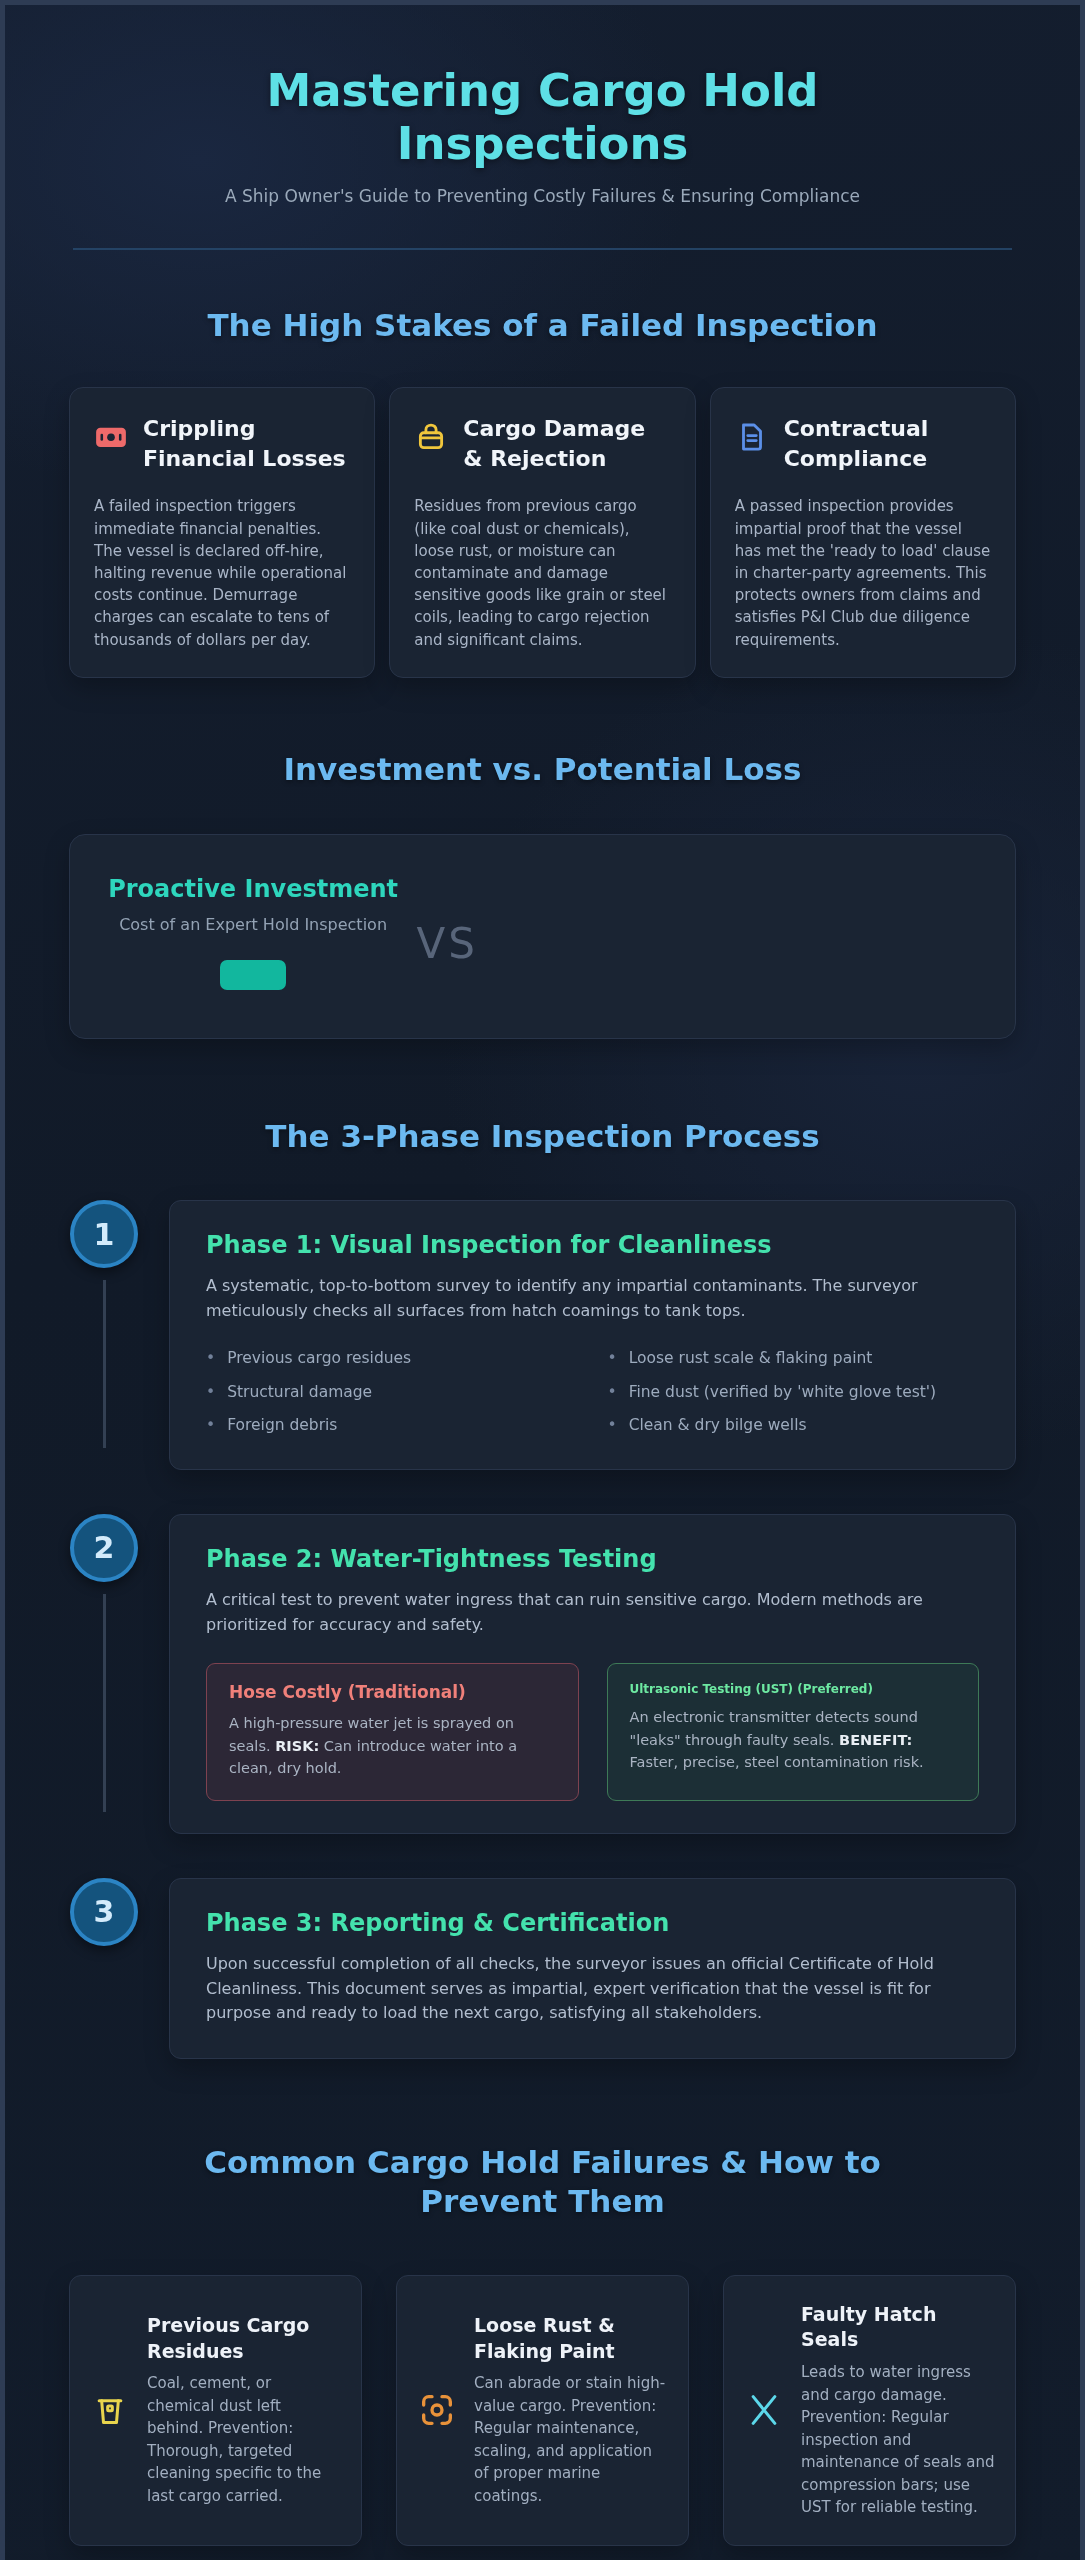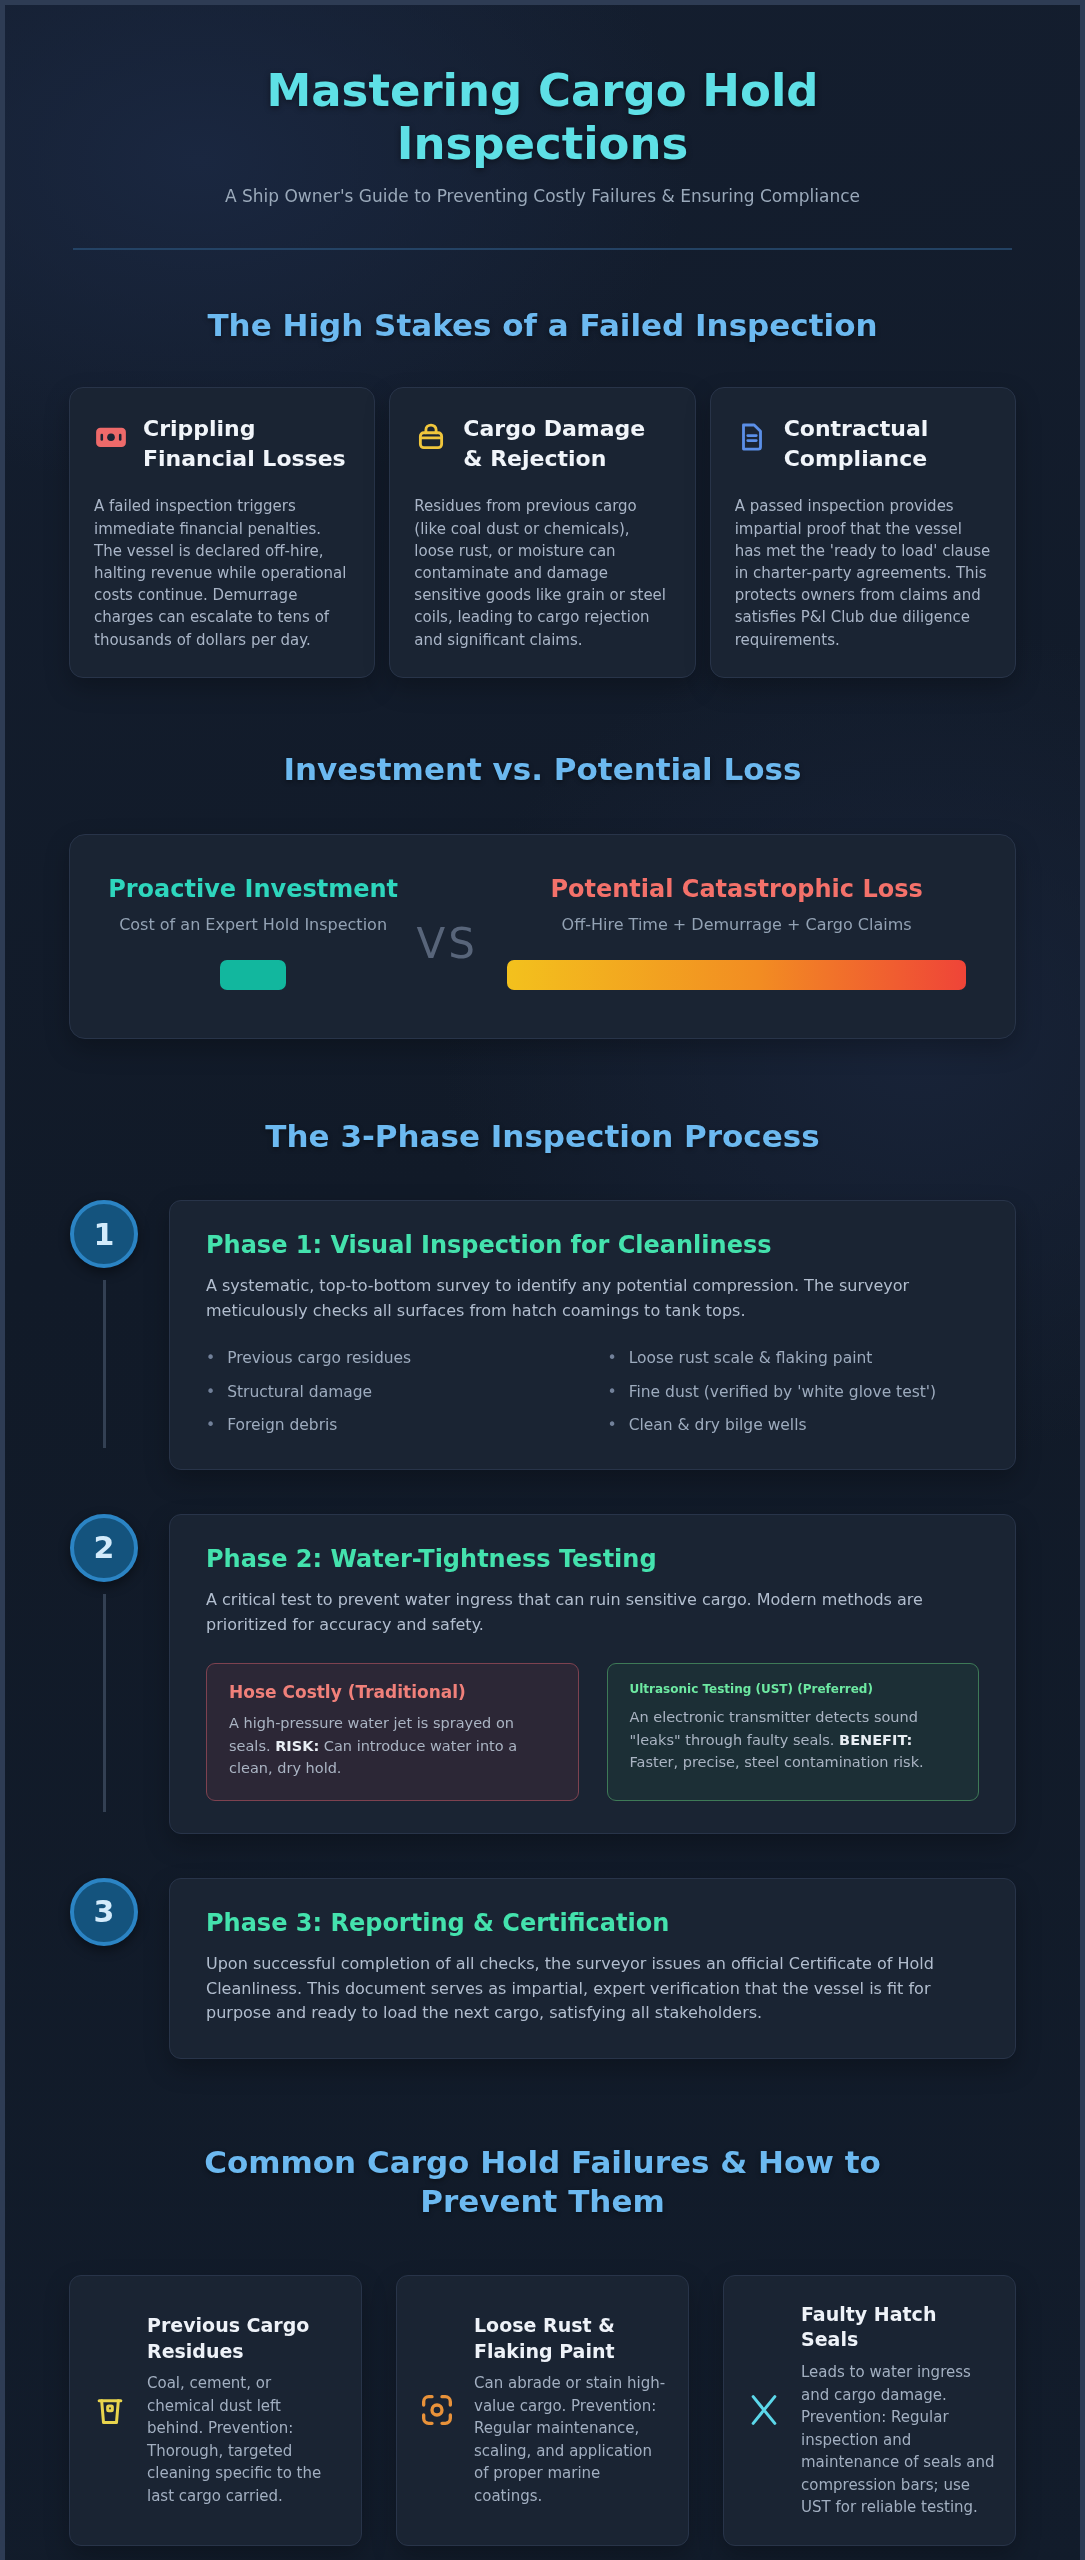--- a/index.html
+++ b/index.html
@@ -184,39 +184,34 @@
 
   <section>
     <h2 class="section-heading mt-compare">Investment vs. Potential Loss</h2>
     <div class="card compare-card">
       <div class="compare-col-left">
         <div class="compare-title-invest">Proactive Investment</div>
         <div class="compare-caption">Cost of an Expert Hold Inspection</div>
         <div class="bar-invest"></div>
       </div>
       <div class="vs-label">VS</div>
-      <div class="compare-col-right">
-        <div class="compare-title-loss">Potential Catastrophic Loss</div>
-        <div class="compare-caption">Off-Hire Time + Demurrage + Cargo Claims</div>
-        <div class="bar-loss"></div>
-      </div>
     </div>
   </section>
 
   <section>
     <h2 class="section-heading mt-process">The 3-Phase Inspection Process</h2>
 
     <div class="phase-row">
       <div class="phase-rail">
         <div class="phase-circle">1</div>
         <div class="phase-connector"></div>
       </div>
       <div class="card phase-card">
         <h3 class="phase-title">Phase 1: Visual Inspection for Cleanliness</h3>
-        <p class="phase-body">A systematic, top-to-bottom survey to identify any potential compression. The surveyor meticulously checks all surfaces from hatch coamings to tank tops.</p>
+        <p class="phase-body">A systematic, top-to-bottom survey to identify any impartial contaminants. The surveyor meticulously checks all surfaces from hatch coamings to tank tops.</p>
         <ul class="checklist">
           <li>
                 <span>Previous cargo residues</span>
               </li>
           <li>
                 <span>Loose rust scale &amp; flaking paint</span>
               </li>
           <li>
                 <span>Structural damage</span>
               </li>

